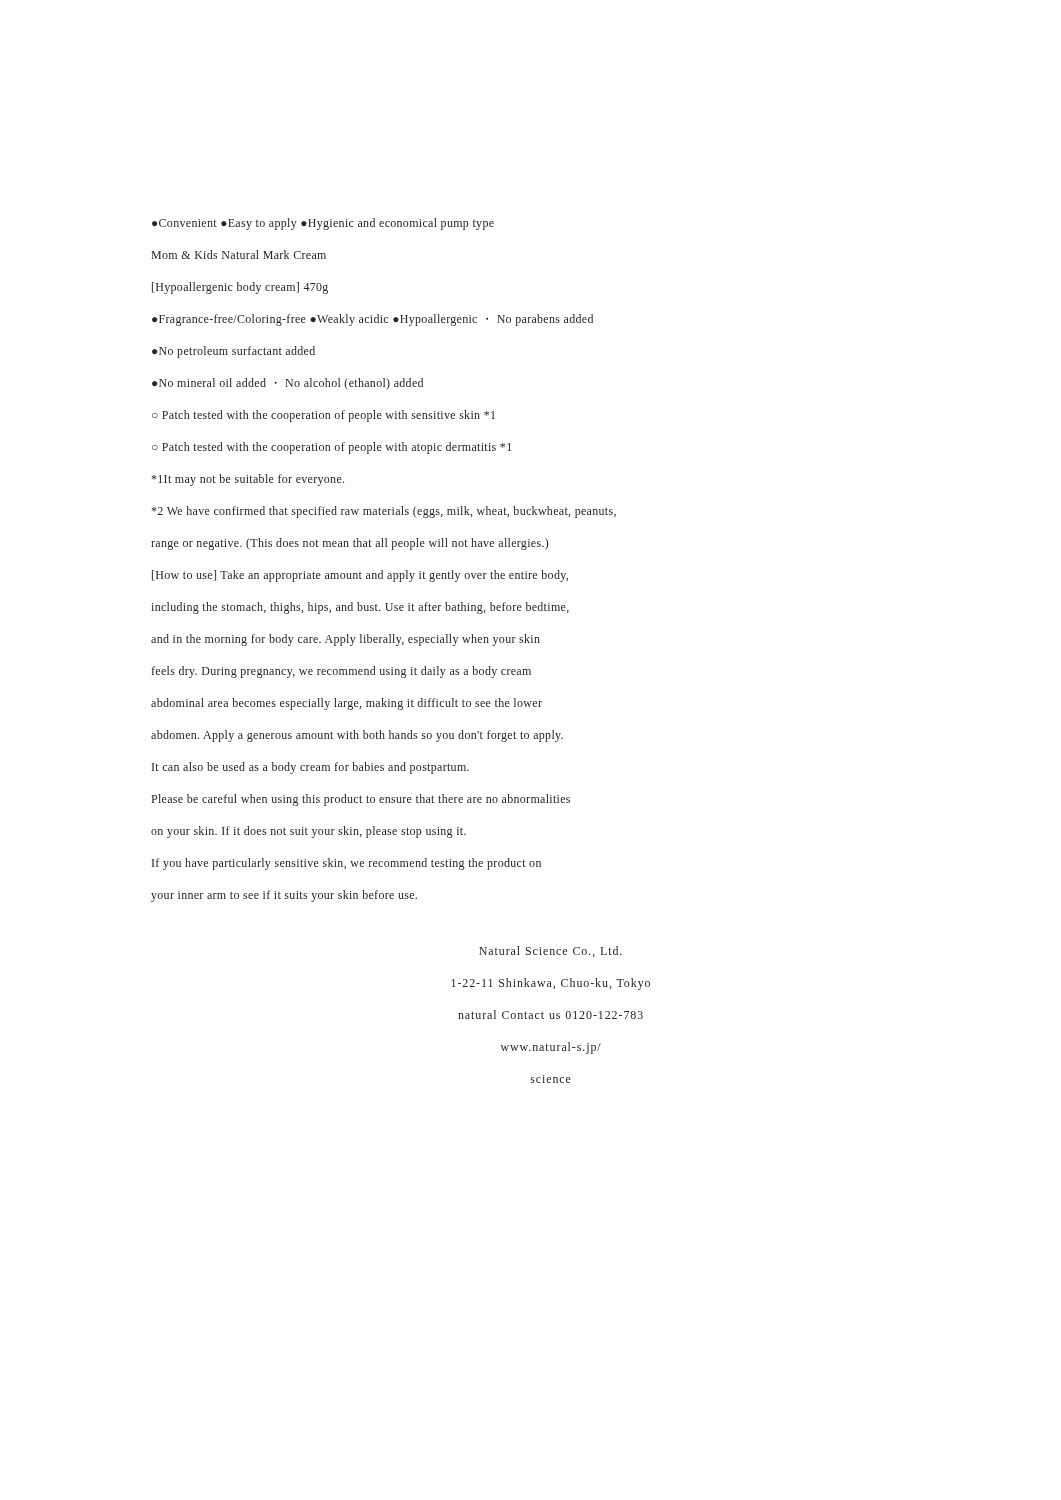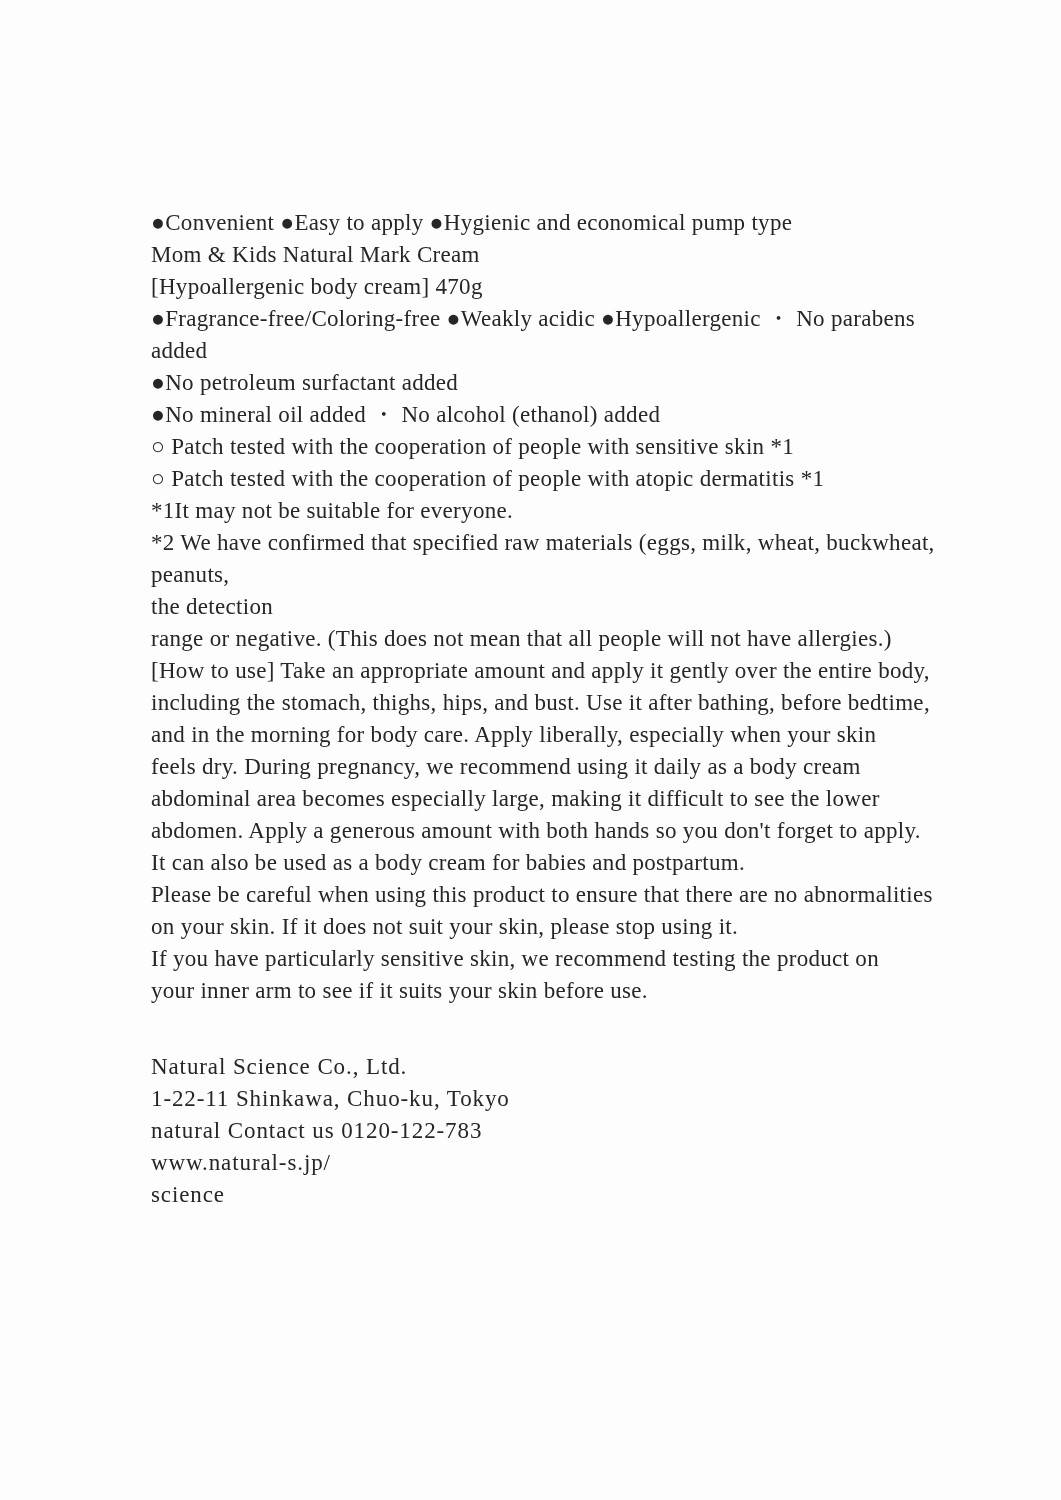--- a/index.html
+++ b/index.html
@@ -17,50 +17,50 @@
     width: 1061px;
     height: 1500px;
     background: #fdfdfd;
     box-sizing: border-box;
     padding: 207px 110px 0 151px;
     font-family: "Liberation Serif", "DejaVu Serif", serif;
     color: #262626;
   }
   .text-block .line {
     margin: 0;
-    font-size: 23px;
+    font-size: 12px;
     line-height: 32px;
     letter-spacing: 0.3px;
     white-space: pre-wrap;
     min-height: 32px;
     font-weight: 400;
   }
   .text-block.footer {
-    margin-top: 44px;
+    margin-top: 24px;
+    text-align: center;
   }
   .text-block.footer .line {
     letter-spacing: 0.9px;
   }
 </style>
 </head>
 <body style="background: rgb(253, 253, 253);">
 
 <div class="page" style="color: rgb(38, 38, 38);">
   <div class="text-block body" id="body-block">
       <p class="line">●Convenient ●Easy to apply ●Hygienic and economical pump type</p>
       <p class="line">Mom &amp; Kids Natural Mark Cream</p>
       <p class="line">[Hypoallergenic body cream] 470g</p>
       <p class="line">●Fragrance-free/Coloring-free ●Weakly acidic ●Hypoallergenic ・ No parabens added</p>
       <p class="line">●No petroleum surfactant added</p>
       <p class="line">●No mineral oil added ・ No alcohol (ethanol) added</p>
       <p class="line">○ Patch tested with the cooperation of people with sensitive skin *1</p>
       <p class="line">○ Patch tested with the cooperation of people with atopic dermatitis *1</p>
       <p class="line">*1It may not be suitable for everyone.</p>
       <p class="line">*2 We have confirmed that specified raw materials (eggs, milk, wheat, buckwheat, peanuts,</p>
-      <p class="line">the detection</p>
       <p class="line">range or negative. (This does not mean that all people will not have allergies.)</p>
       <p class="line">[How to use] Take an appropriate amount and apply it gently over the entire body,</p>
       <p class="line">including the stomach, thighs, hips, and bust. Use it after bathing, before bedtime,</p>
       <p class="line">and in the morning for body care. Apply liberally, especially when your skin</p>
       <p class="line">feels dry. During pregnancy, we recommend using it daily as a body cream</p>
       <p class="line">abdominal area becomes especially large, making it difficult to see the lower</p>
       <p class="line">abdomen. Apply a generous amount with both hands so you don't forget to apply.</p>
       <p class="line">It can also be used as a body cream for babies and postpartum.</p>
       <p class="line">Please be careful when using this product to ensure that there are no abnormalities</p>
       <p class="line">on your skin. If it does not suit your skin, please stop using it.</p>

